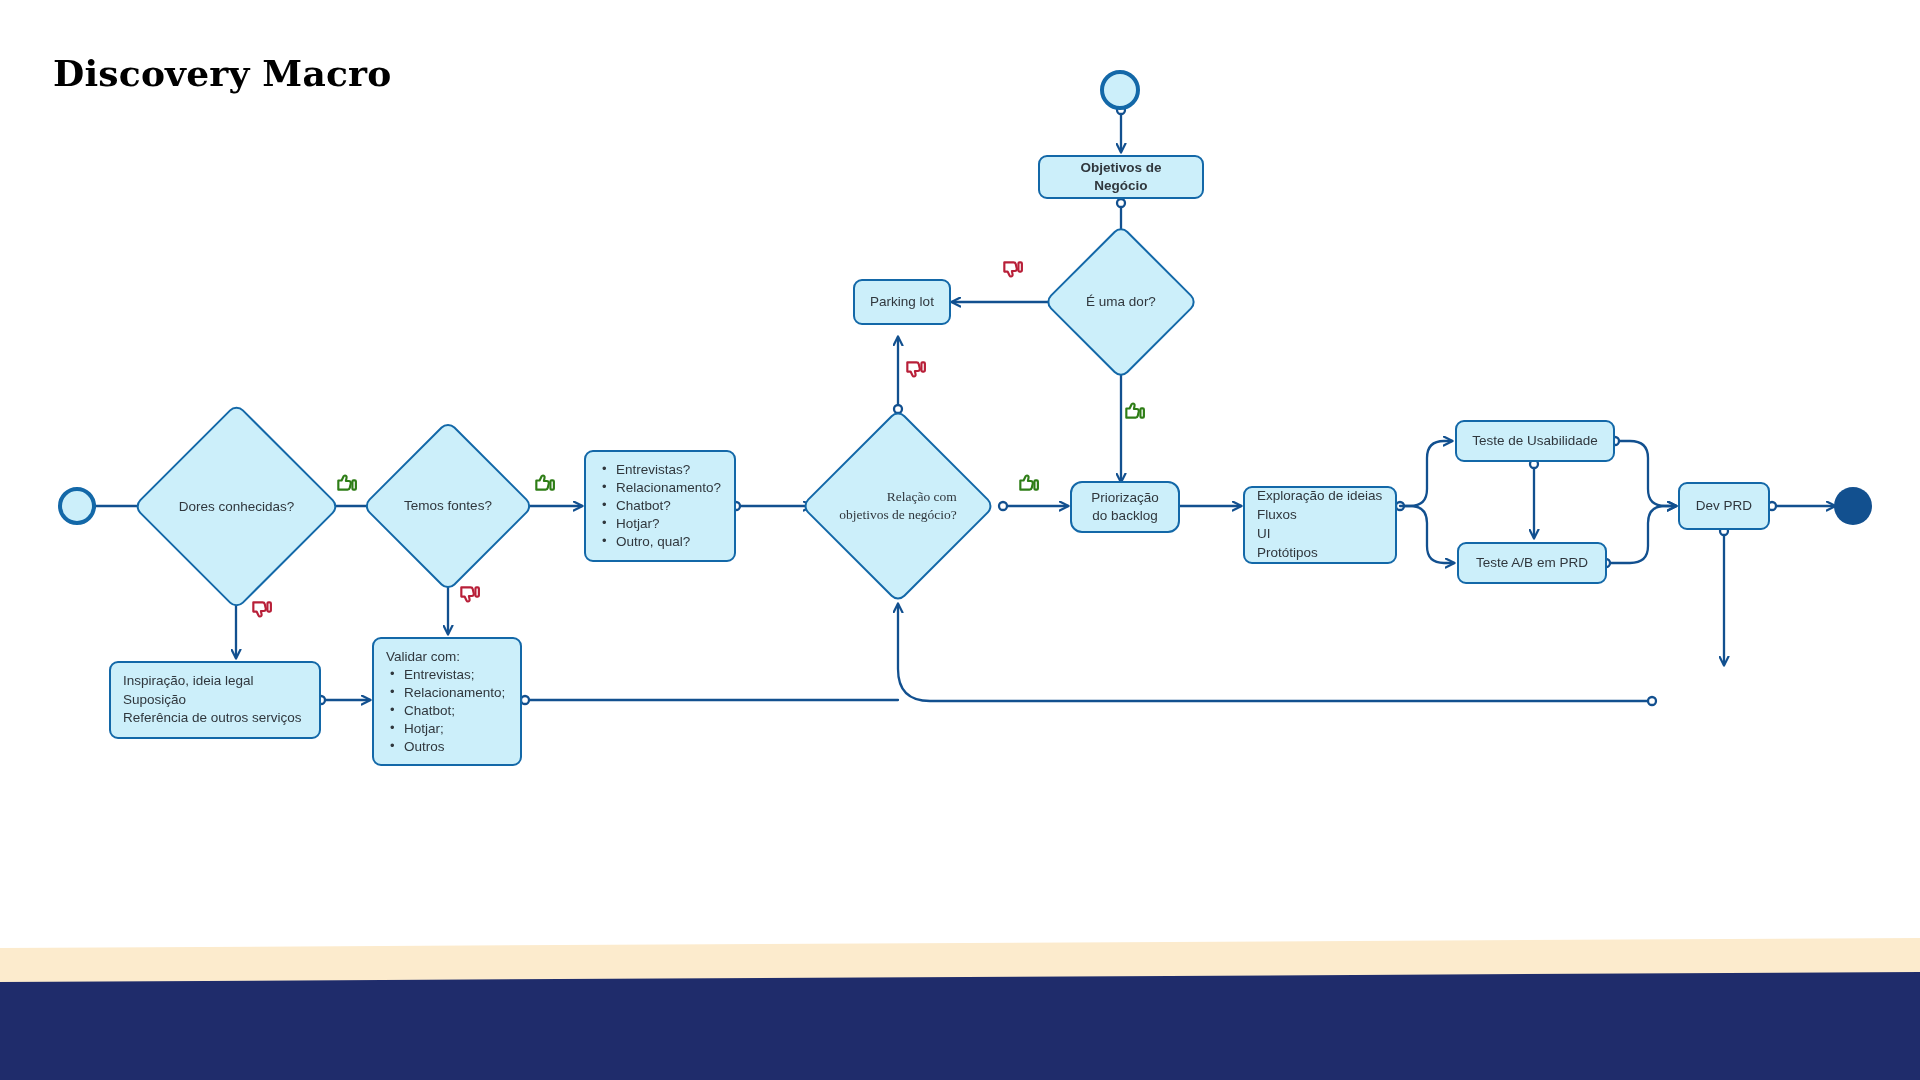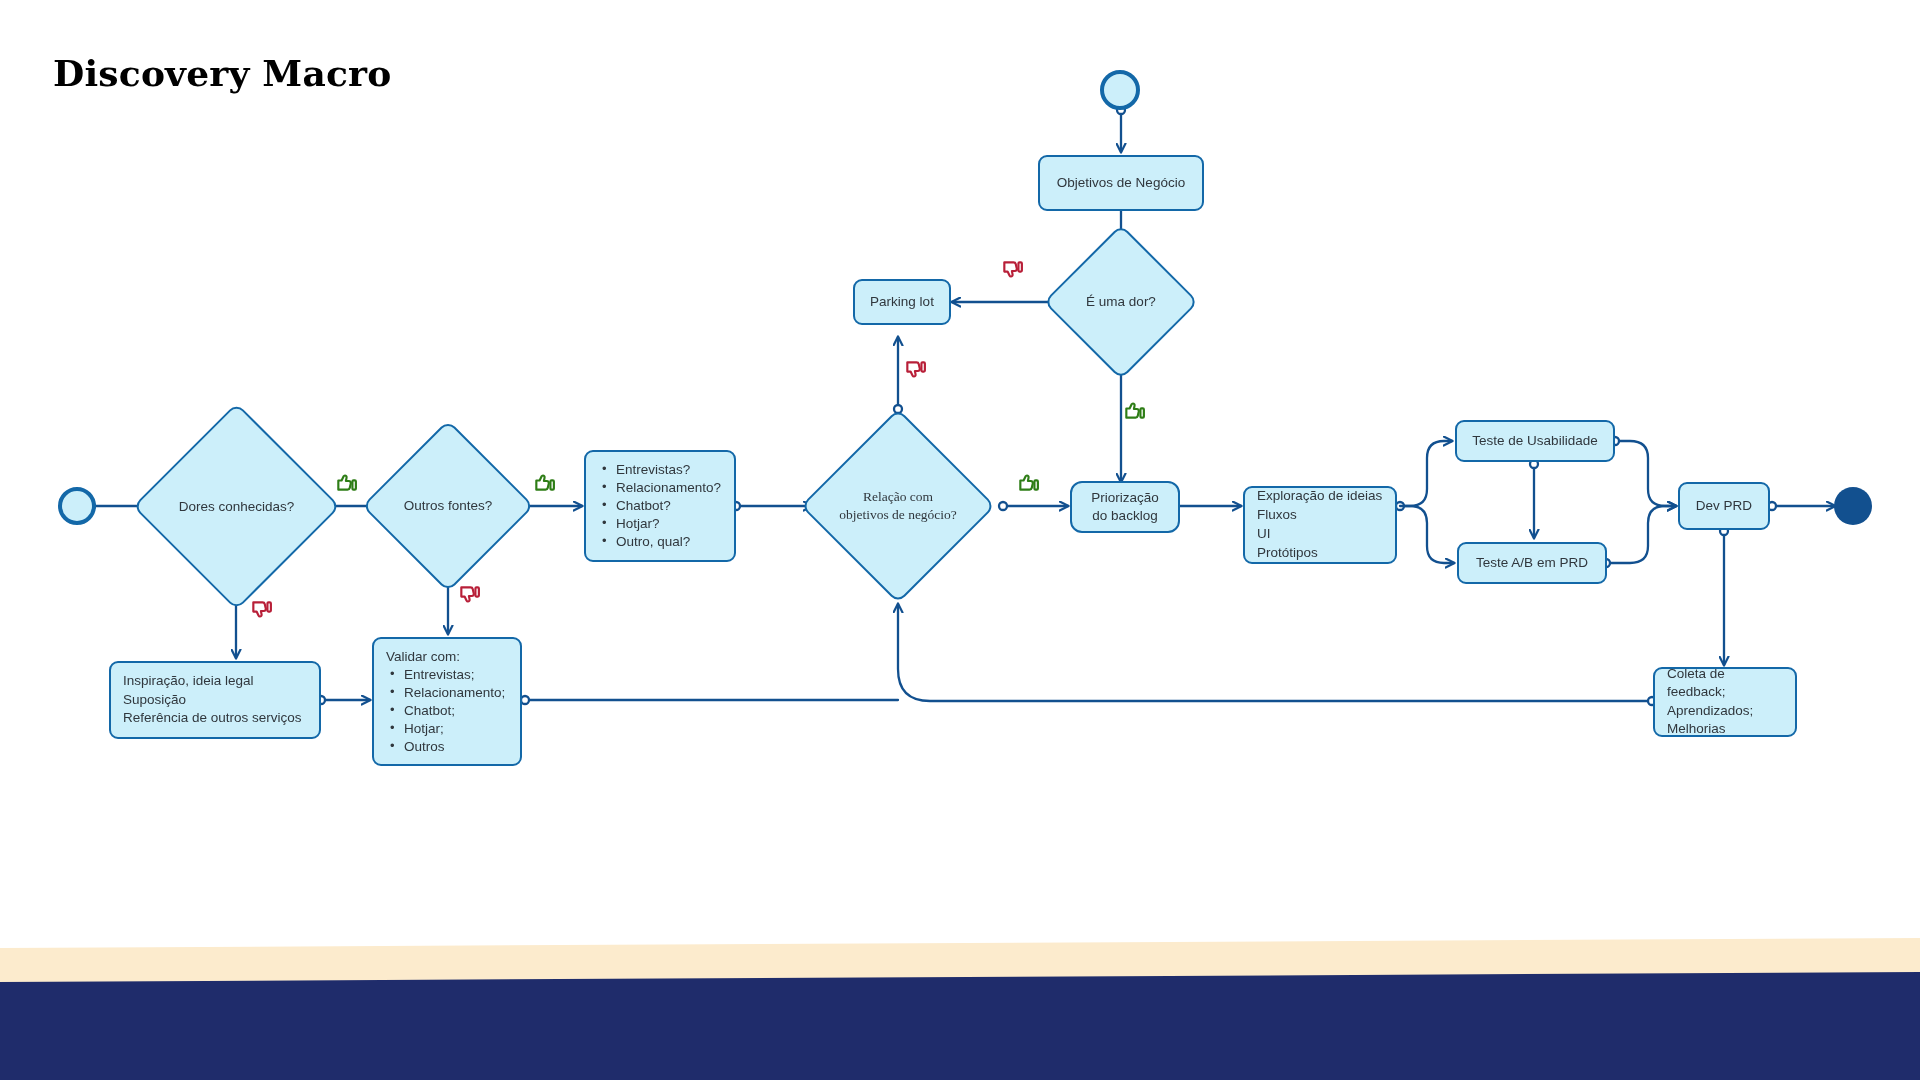--- a/index.html
+++ b/index.html
@@ -46,21 +46,21 @@
 
   
   .diamond{position:absolute;}
   .diamond .shape{
     position:absolute;inset:0;background:#CCEFFA;
     border:2.5px solid #1368A8;border-radius:10px;
     transform:rotate(45deg);
   }
   .diamond .dlabel{
     position:absolute;inset:0;display:flex;align-items:center;justify-content:center;
-    text-align:center;font-size:13.5px;line-height:1.32;color:#30373D;
+    text-align:right;font-size:13.5px;line-height:1.32;color:#30373D;
     white-space:pre-line;pointer-events:none;
   }
 
   
   ul.blist{margin:0;padding:0 0 0 16px;list-style:none;}
   ul.blist li{position:relative;padding-left:2px;}
   ul.blist li::before{
     content:"•";position:absolute;left:-12px;top:-1px;color:#30373D;font-size:13px;
   }
   .pretext{display:block;margin-bottom:1px;}
@@ -162,41 +162,41 @@
       <circle cx="525" cy="700" r="4" fill="#ffffff"></circle>
     </g>
   </svg>
 
   <div class="term start-big" style="left:1100px;top:70px;width:40px;height:40px;"></div>
 
   <div class="term start" style="left:58px;top:487px;width:38px;height:38px;"></div>
 
   <div class="term end" style="left:1834px;top:487px;width:38px;height:38px;"></div>
 
-  <div class="node rect center" style="left:1038px;top:155px;width:166px;height:56px;">
+  <div class="node rect center" style="left:1038px;top:155px;width:166px;height:44px;font-weight:bold;">
     <span class="txt">Objetivos de Negócio</span>
   </div>
 
   <div class="diamond" style="left:1066px;top:247px;width:110px;height:110px;">
     <div class="shape"></div>
     <div class="dlabel">É uma dor?</div>
   </div>
 
   <div class="node rect center" style="left:853px;top:279px;width:98px;height:46px;">
     <span class="txt">Parking lot</span>
   </div>
 
   <div class="diamond" style="left:163px;top:433px;width:147px;height:147px;">
     <div class="shape"></div>
     <div class="dlabel">Dores conhecidas?</div>
   </div>
 
   <div class="diamond" style="left:387px;top:445px;width:122px;height:122px;">
     <div class="shape"></div>
-    <div class="dlabel">Outros fontes?</div>
+    <div class="dlabel">Temos fontes?</div>
   </div>
 
   <div class="node rect left" style="left:584px;top:450px;width:152px;height:112px;">
     <ul class="blist">
       <li>Entrevistas?</li>
       <li>Relacionamento?</li>
       <li>Chatbot?</li>
       <li>Hotjar?</li>
       <li>Outro, qual?</li>
     </ul>
@@ -248,27 +248,20 @@
   </div>
 
   <div class="node rect center" style="left:1457px;top:542px;width:150px;height:42px;">
     <span class="txt">Teste A/B em PRD</span>
   </div>
 
   <div class="node rect center" style="left:1678px;top:482px;width:92px;height:48px;">
     <span class="txt">Dev PRD</span>
   </div>
 
-  <div class="node rect left" style="left:1653px;top:667px;width:144px;height:70px;">
-    <div>
-      <span class="pretext">Coleta de feedback;</span>
-      <span class="pretext">Aprendizados;</span>
-      <span class="pretext">Melhorias</span>
-    </div>
-  </div>
 
   <div class="thumb" style="left:1000px;top:258px;">
     <svg viewBox="0 0 24 24">
         <g fill="none" stroke="#B81F38" stroke-width="2" stroke-linejoin="round" stroke-linecap="round">
       <path d="M4 4h8.5c1 0 1.8.6 2 1.5l1 4.3c.3 1.2-.6 2.2-1.8 2.2H11l.6 3.1c.2 1.1-.5 2-1.5 2-.5 0-1-.3-1.2-.8L7 12.5H4z"></path>
       <rect x="17" y="4" width="3.2" height="8.6" rx="1"></rect>
     </g>
       </svg>
   </div>
 

